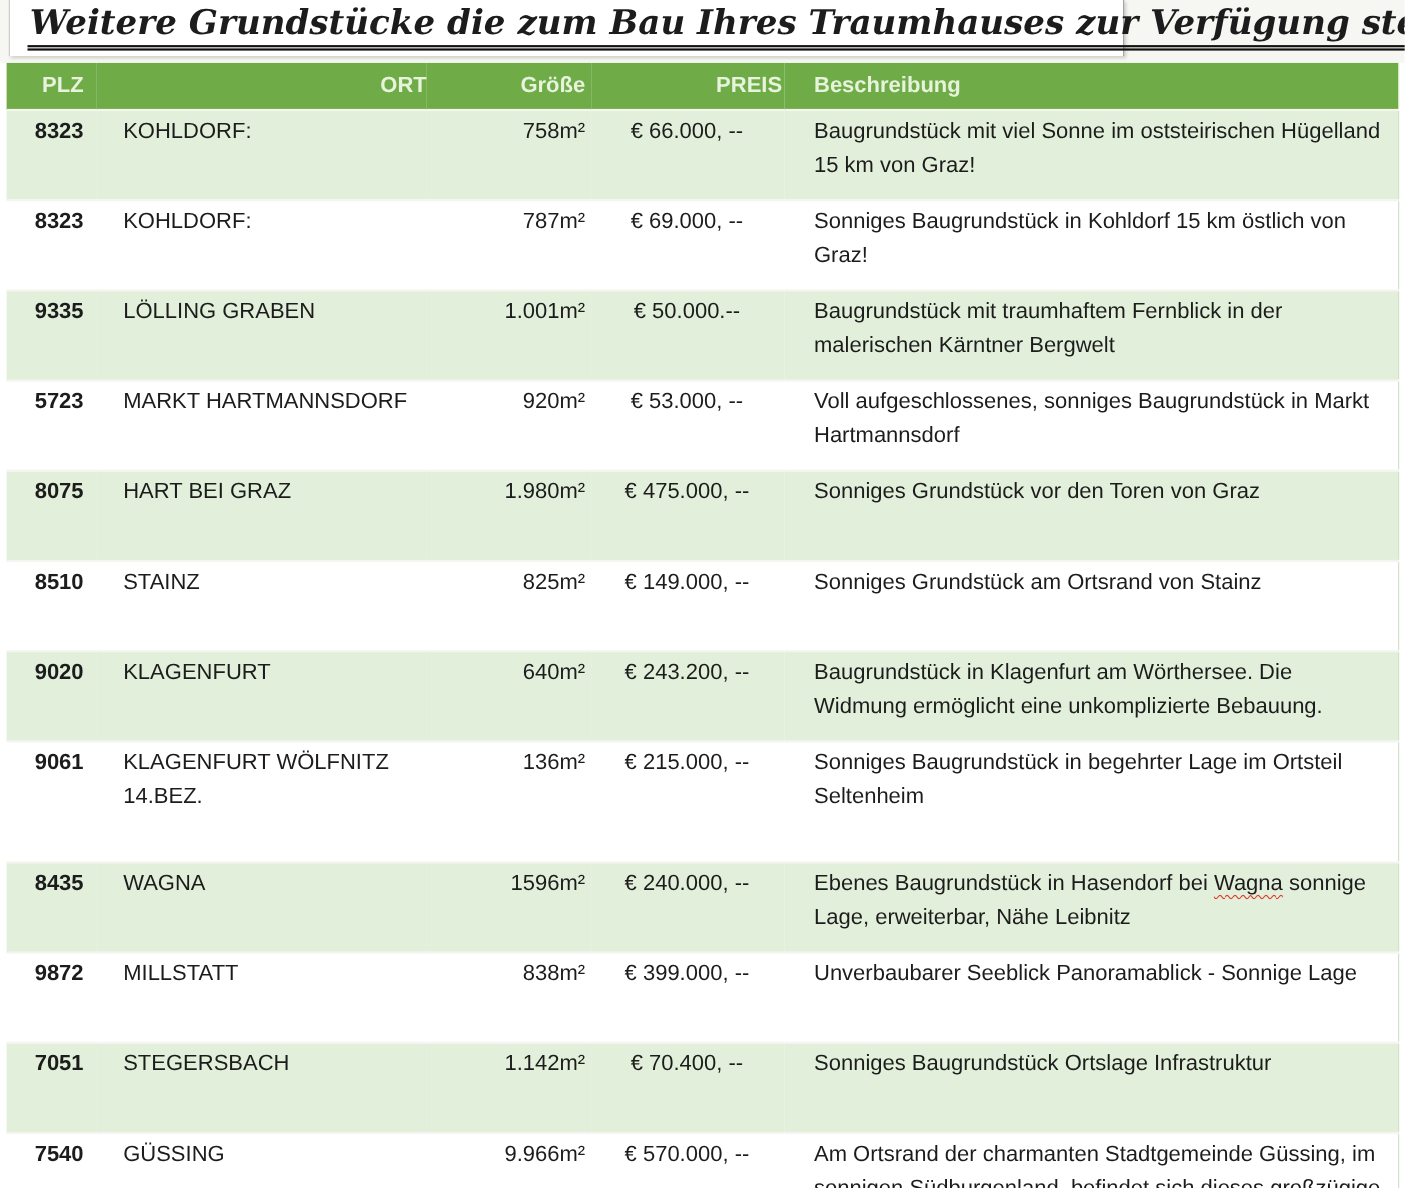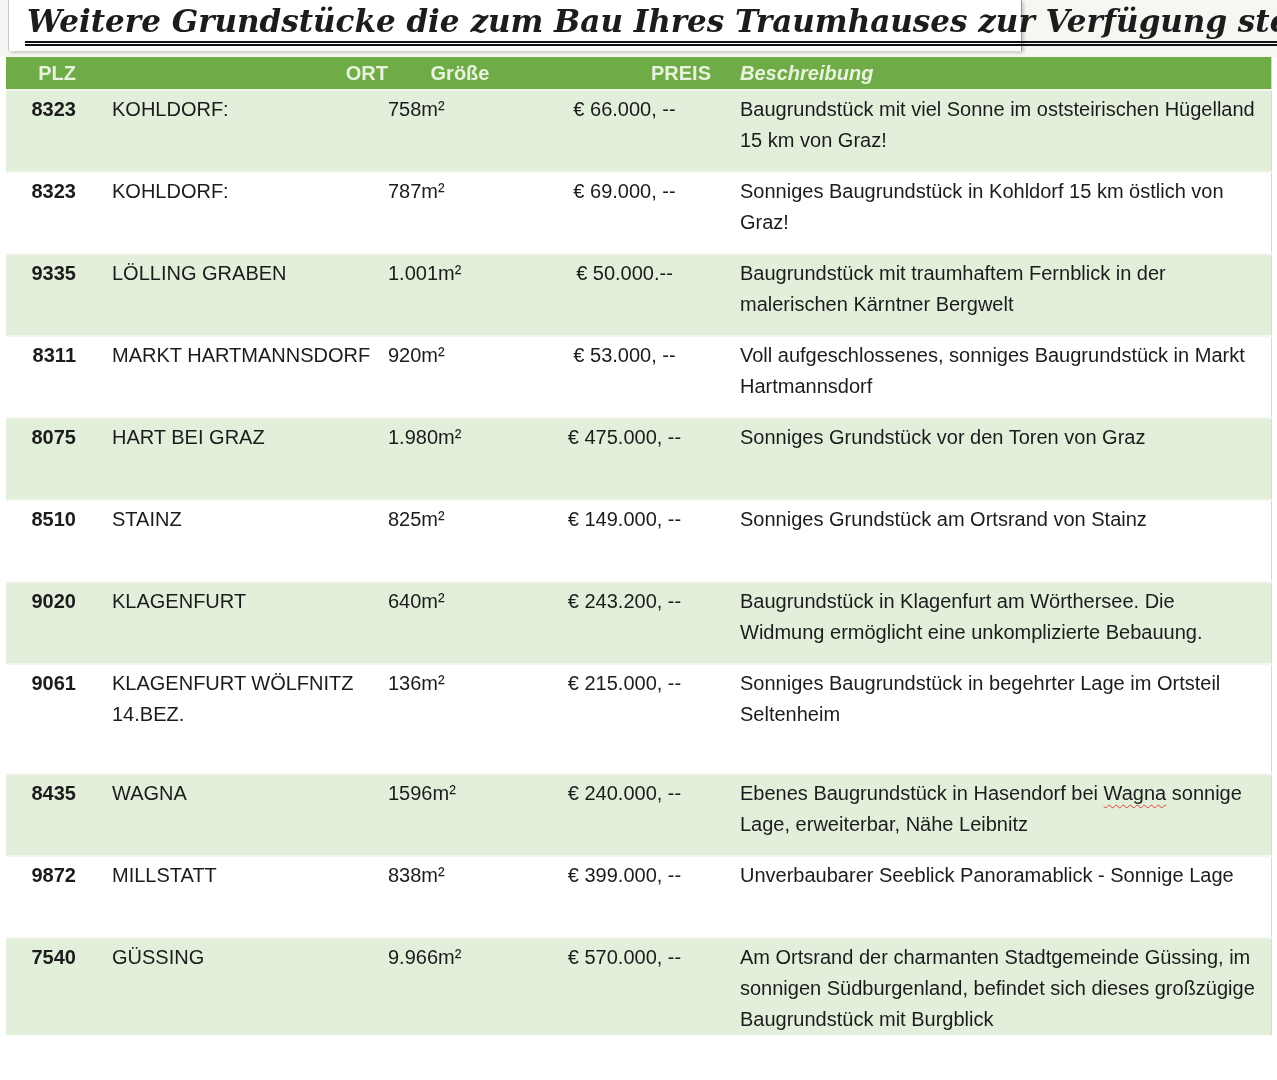--- a/index.html
+++ b/index.html
@@ -52,55 +52,55 @@
     width:1265px;
     border-right:1px solid #CFE0C2;
   }
   col.w-plz{width:82px;}
   col.w-ort{width:300px;}
   col.w-groesse{width:150px;}
   col.w-preis{width:175px;}
   col.w-desc{width:558px;}
 
   thead tr{
-    height:33px;
+    height:43px;
     background:var(--header-green);
   }
   th{
     color:var(--header-text);
     font-size:20px;
     font-weight:700;
     vertical-align:middle;
     white-space:nowrap;
   }
   th.c-plz{text-align:right;padding-right:12px;}
   th.c-ort{text-align:right;padding-left:24px;}
-  th.c-groesse{padding-right:6px;}
+  th.c-groesse{text-align:right;padding-right:6px;}
   th.c-preis{text-align:right;padding-right:2px;}
-  th.c-desc{text-align:left;padding-left:27px;font-style:italic;}
+  th.c-desc{text-align:left;padding-left:27px;}
 
   tbody tr{
     background:#FFFFFF;
     height:82px;
     border-top:2px solid var(--separator);
   }
   tbody tr:nth-child(odd){background:var(--row-green);}
   tbody tr:nth-child(8){height:110px;}
   tbody tr:nth-child(13){height:34px;}
   tbody tr:nth-child(14){height:127px;}
 
   td{
     vertical-align:top;
     font-size:20px;
     line-height:31px;
     padding-top:3px;
   }
   td.c-plz{text-align:right;padding-right:12px;font-weight:700;}
   td.c-ort{text-align:left;padding-left:24px;padding-right:8px;}
-  td.c-groesse{padding-right:6px;}
+  td.c-groesse{text-align:right;padding-right:6px;}
   td.c-preis{text-align:center;padding-right:2px;white-space:nowrap;}
   td.c-desc{text-align:left;padding-left:27px;padding-right:14px;}
 
   .squiggle{
     text-decoration:underline wavy var(--squiggle-red);
     text-decoration-thickness:1px;
     text-underline-offset:4px;
   }
 </style>
 </head>
@@ -147,21 +147,21 @@
           <td class="c-desc">Sonniges Baugrundstück in Kohldorf 15 km östlich von Graz!</td>
         </tr>
         <tr>
           <td class="c-plz">9335</td>
           <td class="c-ort">LÖLLING GRABEN</td>
           <td class="c-groesse">1.001m²</td>
           <td class="c-preis">€ 50.000.--</td>
           <td class="c-desc">Baugrundstück mit traumhaftem Fernblick in der malerischen Kärntner Bergwelt</td>
         </tr>
         <tr>
-          <td class="c-plz">8311</td>
+          <td class="c-plz">5723</td>
           <td class="c-ort">MARKT HARTMANNSDORF</td>
           <td class="c-groesse">920m²</td>
           <td class="c-preis">€ 53.000, --</td>
           <td class="c-desc">Voll aufgeschlossenes, sonniges Baugrundstück in Markt Hartmannsdorf</td>
         </tr>
         <tr>
           <td class="c-plz">8075</td>
           <td class="c-ort">HART BEI GRAZ</td>
           <td class="c-groesse">1.980m²</td>
           <td class="c-preis">€ 475.000, --</td>
@@ -196,20 +196,27 @@
           <td class="c-desc">Ebenes Baugrundstück in Hasendorf bei <span class="squiggle">Wagna</span> sonnige Lage, erweiterbar, Nähe Leibnitz</td>
         </tr>
         <tr>
           <td class="c-plz">9872</td>
           <td class="c-ort">MILLSTATT</td>
           <td class="c-groesse">838m²</td>
           <td class="c-preis">€ 399.000, --</td>
           <td class="c-desc">Unverbaubarer Seeblick Panoramablick - Sonnige Lage</td>
         </tr>
         <tr>
+          <td class="c-plz">7051</td>
+          <td class="c-ort">STEGERSBACH</td>
+          <td class="c-groesse">1.142m²</td>
+          <td class="c-preis">€ 70.400, --</td>
+          <td class="c-desc">Sonniges Baugrundstück Ortslage Infrastruktur</td>
+        </tr>
+        <tr>
           <td class="c-plz">7540</td>
           <td class="c-ort">GÜSSING</td>
           <td class="c-groesse">9.966m²</td>
           <td class="c-preis">€ 570.000, --</td>
           <td class="c-desc">Am Ortsrand der charmanten Stadtgemeinde Güssing, im sonnigen Südburgenland, befindet sich dieses großzügige Baugrundstück mit Burgblick</td>
         </tr>
       </tbody>
   </table>
 
 </div>

